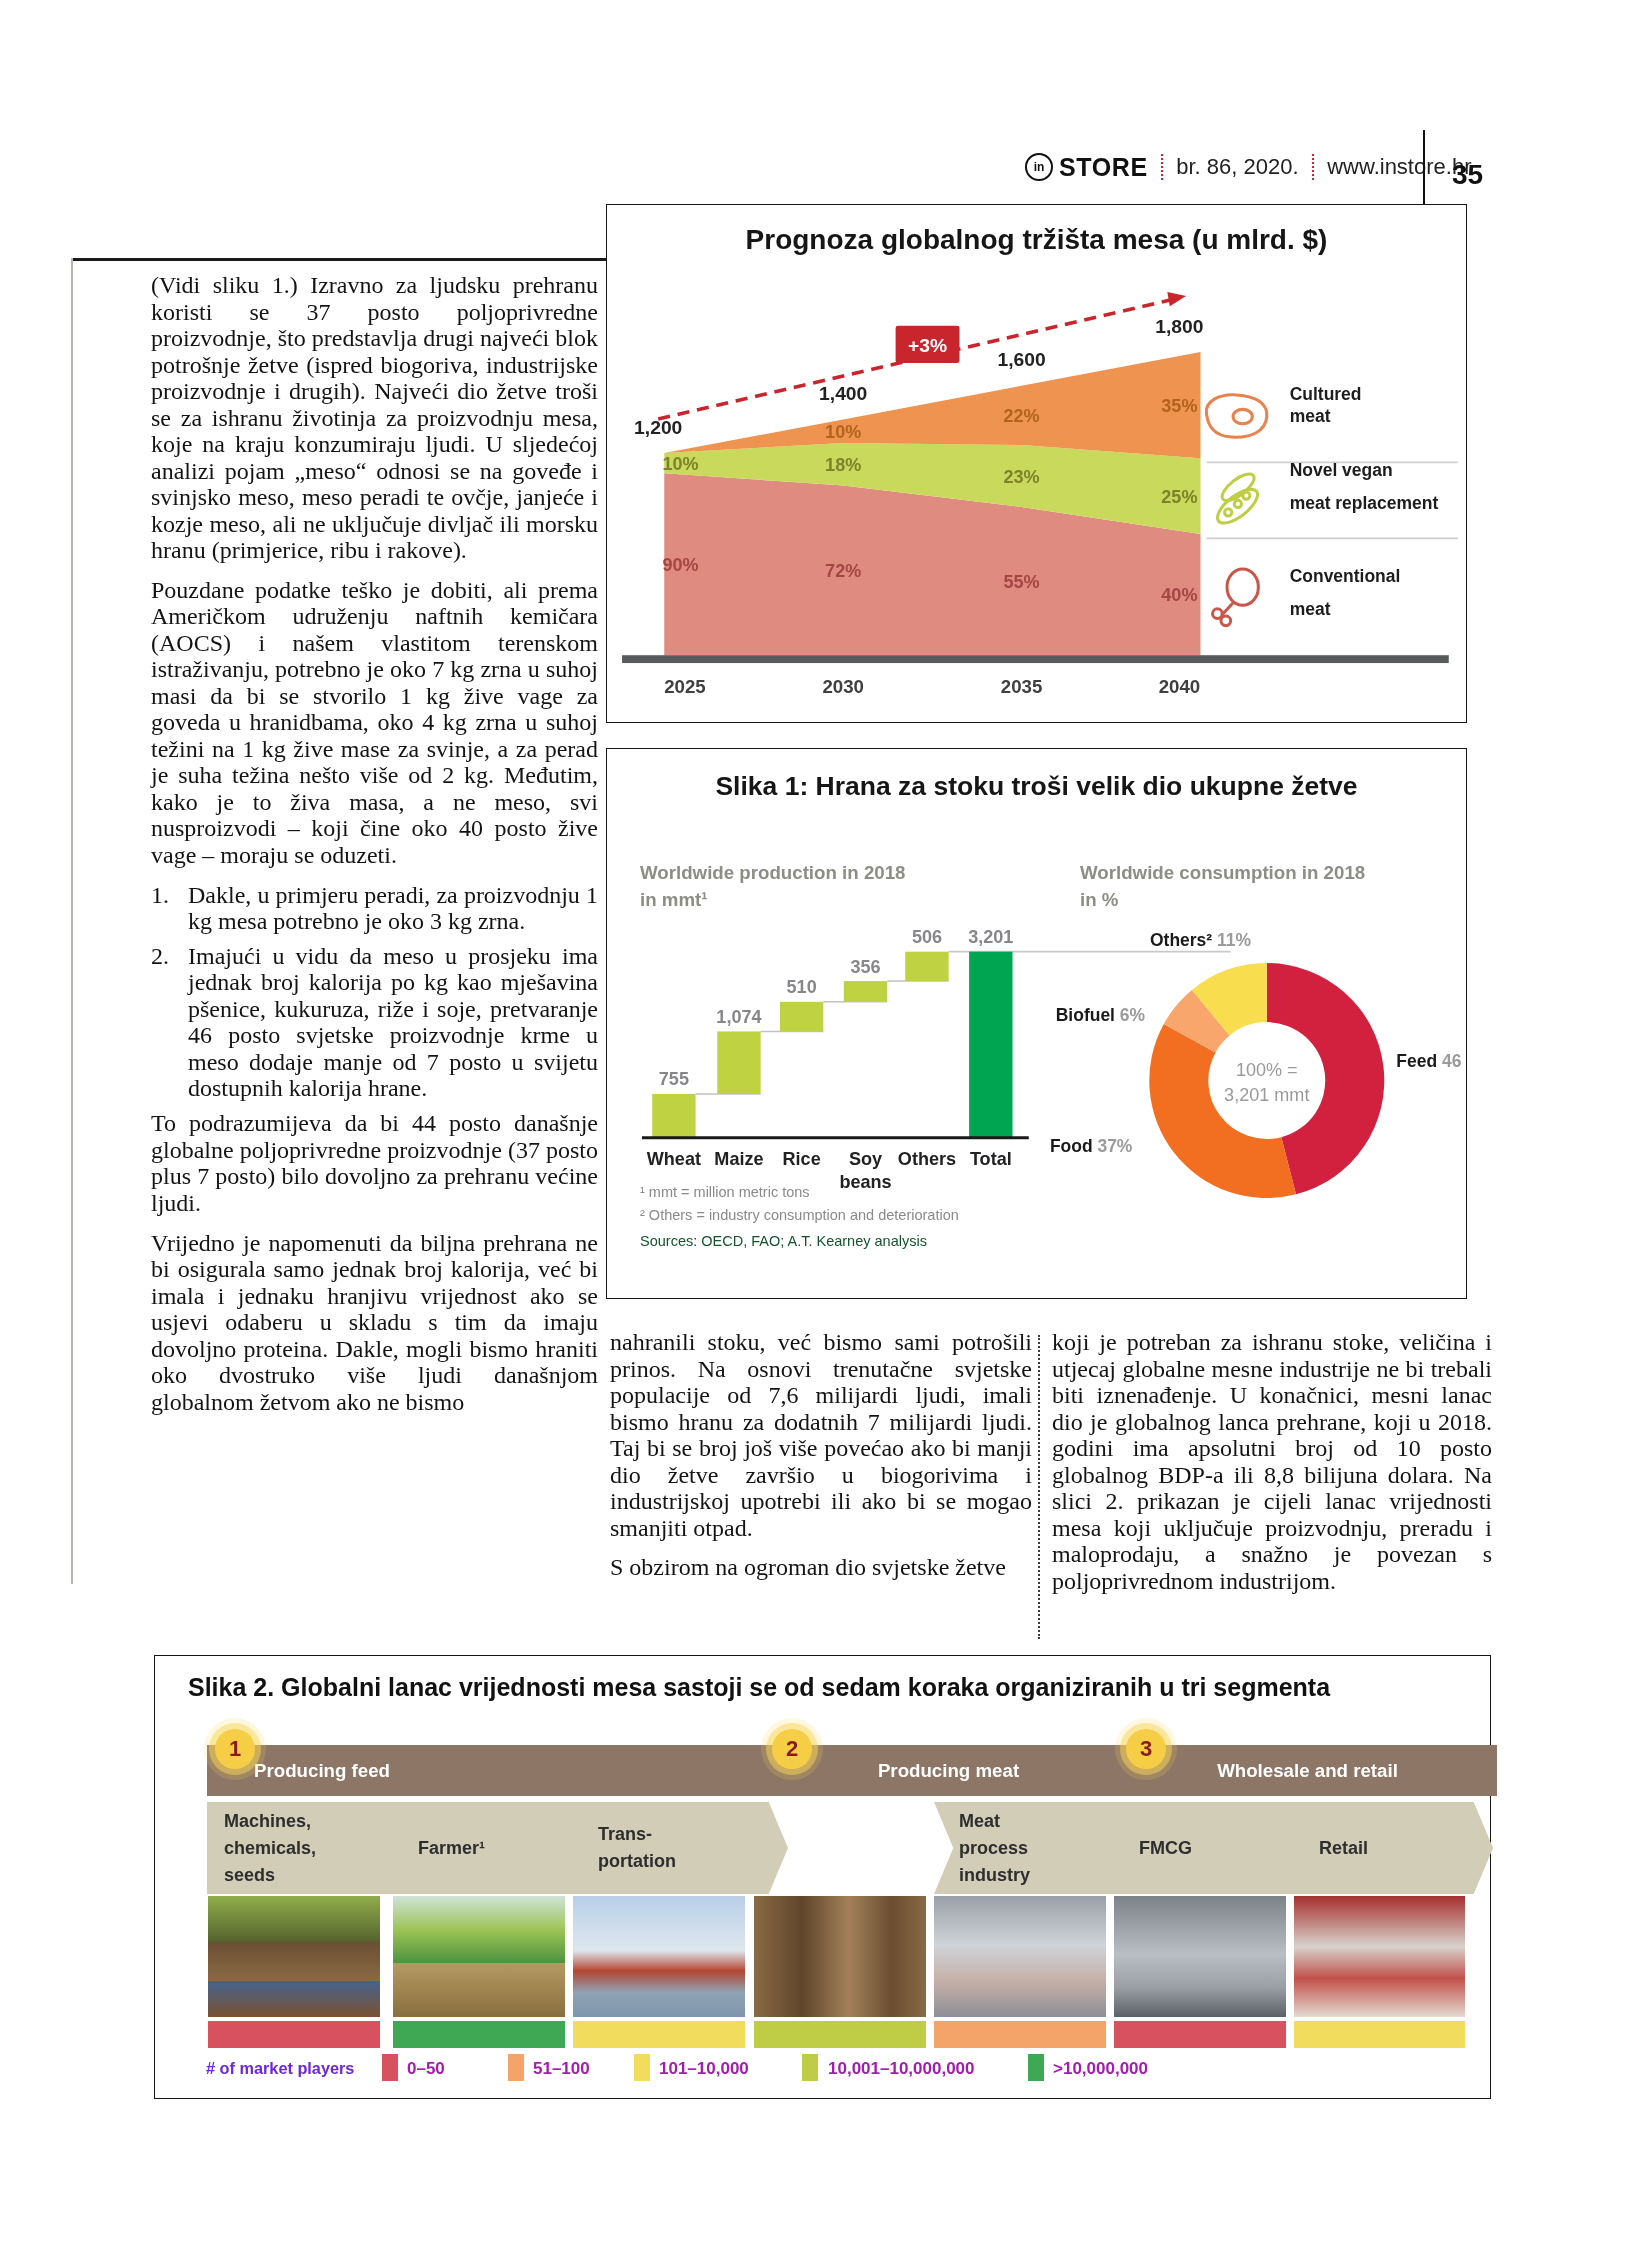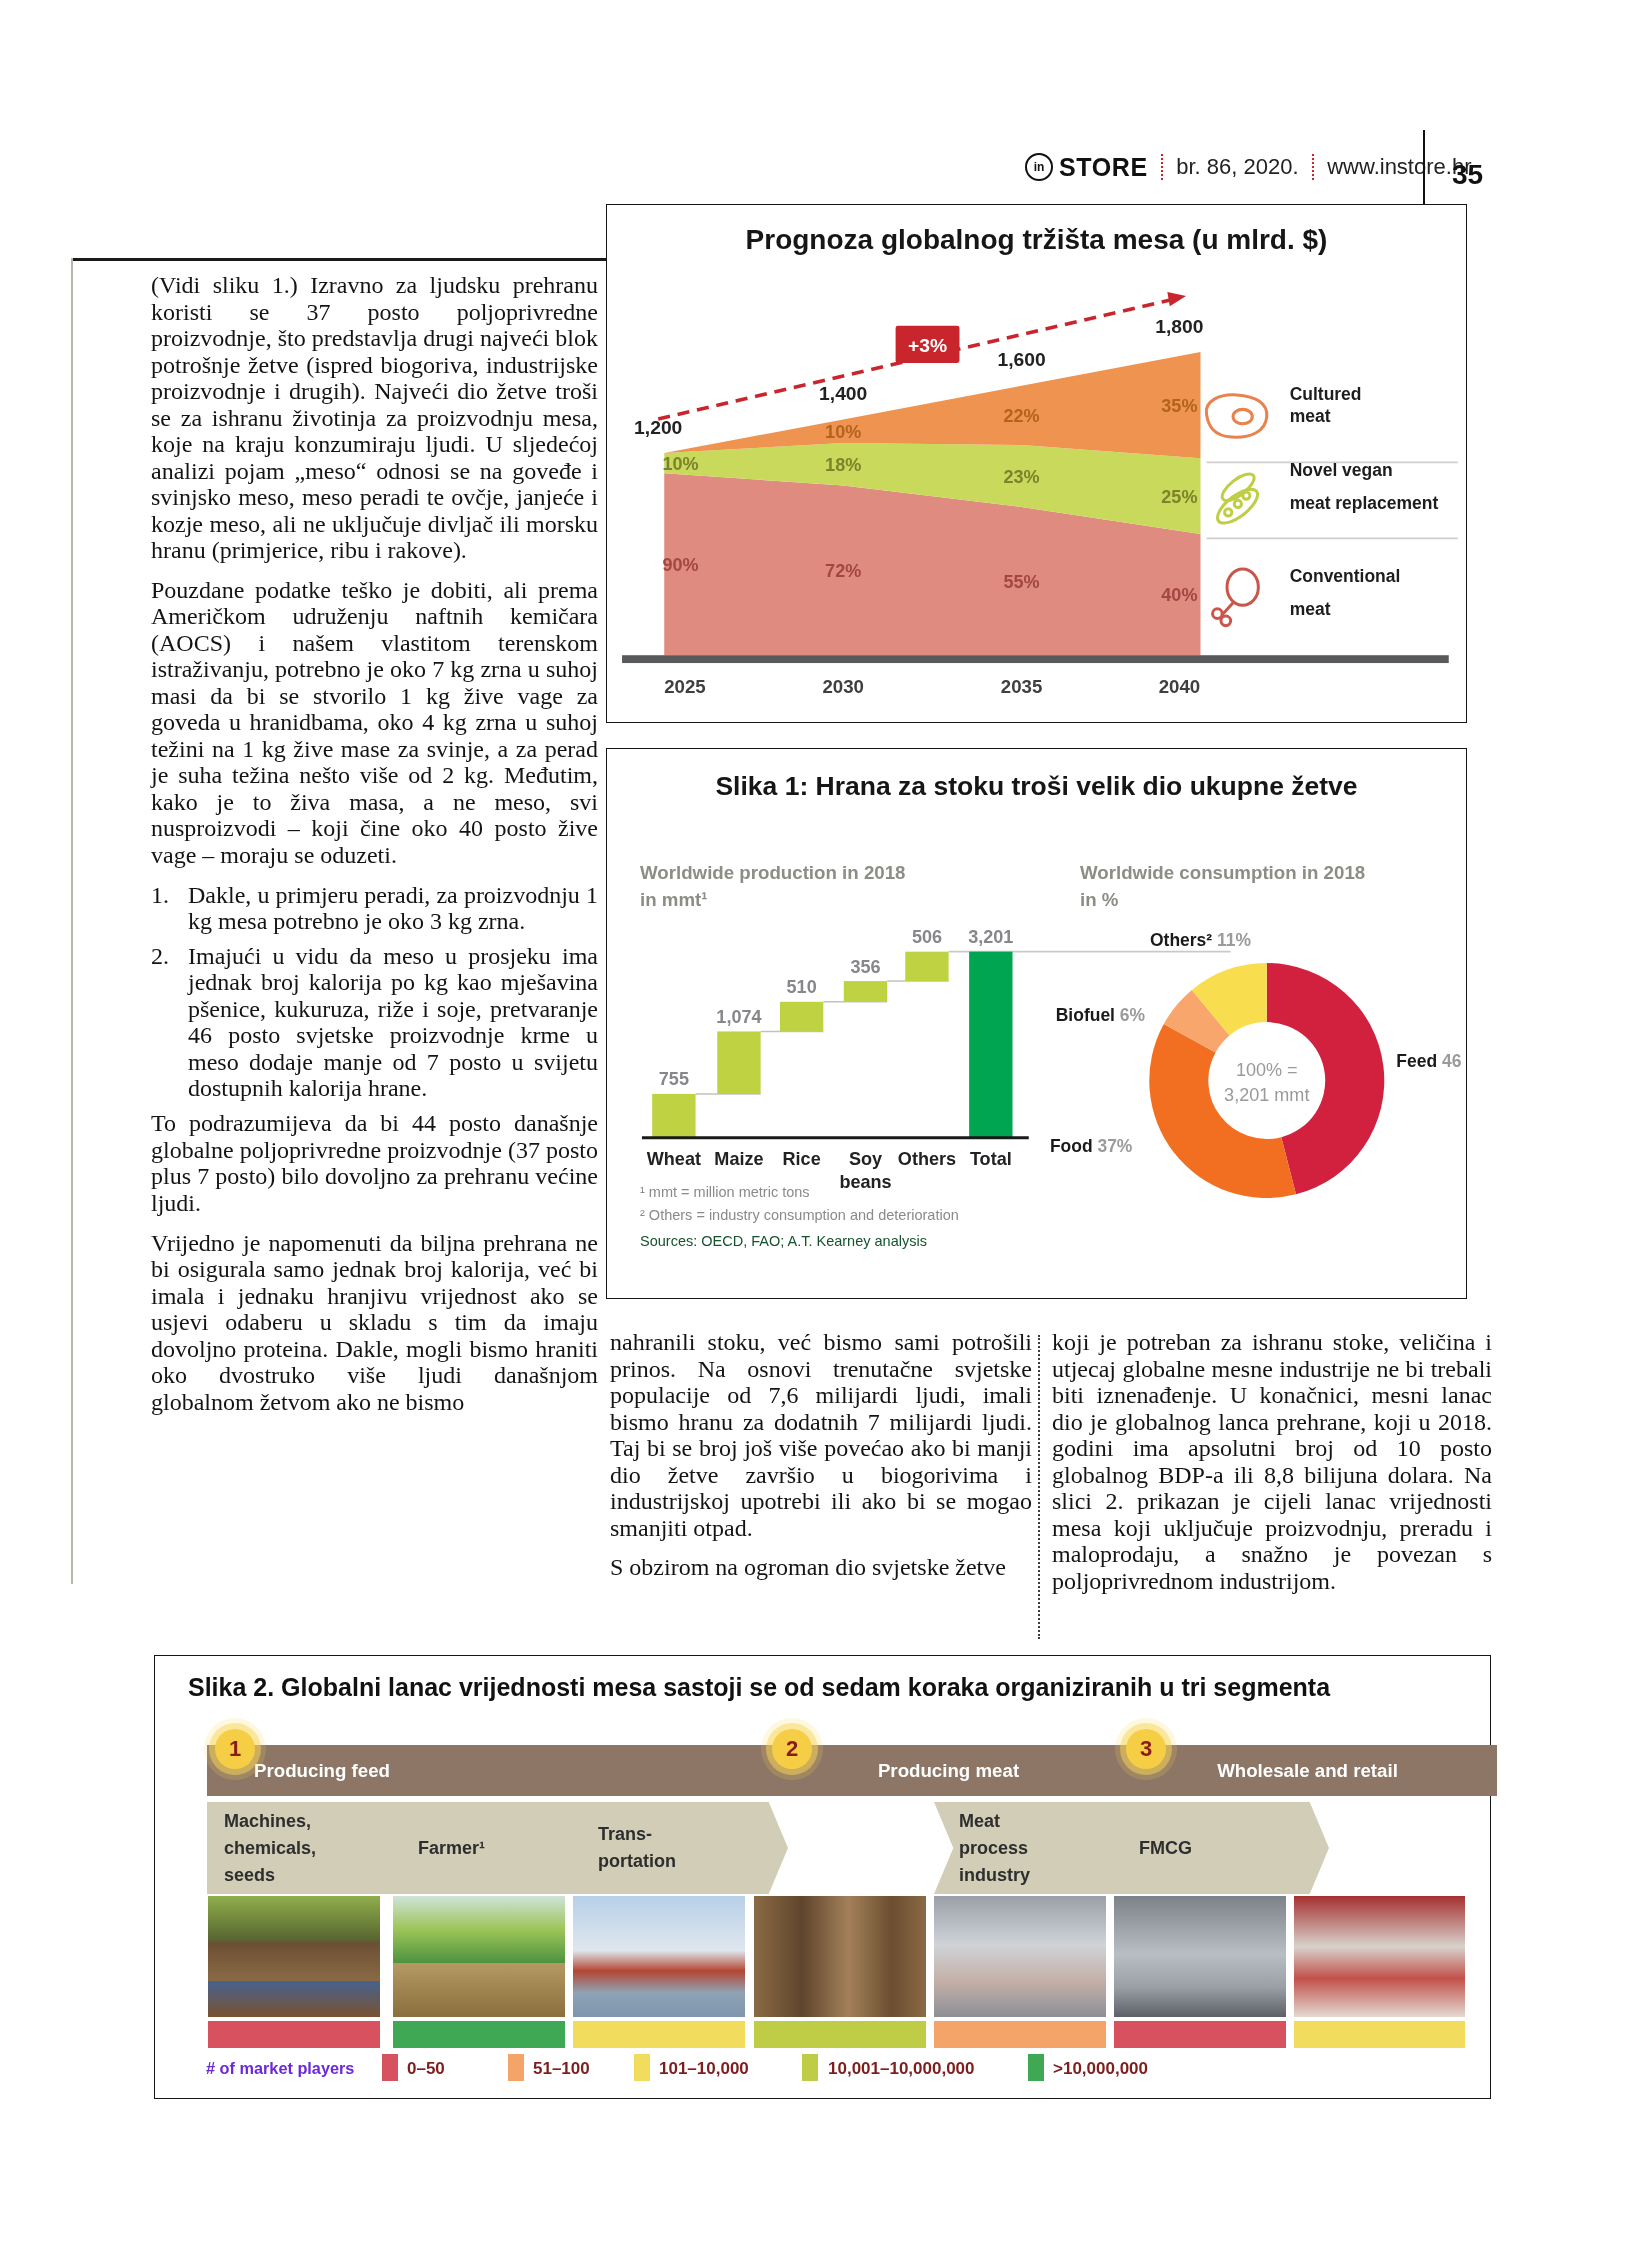--- a/index.html
+++ b/index.html
@@ -45,21 +45,21 @@
      color:#fff;font-weight:bold;font-size:18.7px;}
   .step-arrow{position:absolute;top:146px;height:92px;background:#d1cdb7;display:flex;flex-direction:column;
      justify-content:center;color:#2e2e2e;font-weight:bold;font-size:18px;line-height:27px;}
   .num-circle{position:absolute;width:40px;height:40px;border-radius:50%;background:#f6ce45;
      display:flex;align-items:center;justify-content:center;font-weight:bold;font-size:22px;color:#8b1a1a;
      box-shadow:0 0 0 6px rgba(247,214,88,.50), 0 0 0 11px rgba(247,214,88,.18);}
   .photo{position:absolute;top:240px;height:121px;}
   .pbar{position:absolute;top:365px;height:26.5px;}
   .leg-title{position:absolute;top:403px;font-size:16.3px;font-weight:bold;color:#6d28d9;}
   .leg-chip{position:absolute;top:398px;width:15.7px;height:26.5px;}
-  .leg-label{position:absolute;top:403px;font-size:17px;font-weight:bold;color:#7f1d1d;}
+  .leg-label{position:absolute;top:403px;font-size:17px;font-weight:bold;color:#a21caf;}
   
   .ph0{background:linear-gradient(180deg,#8fae4b 0%,#55622f 38%,#6b4f33 38%,#8a6a45 70%,#46628e 70%,#7a5230 100%);}
   .ph1{background:linear-gradient(180deg,#cfe3d8 0%,#9cc457 28%,#4f9340 55%,#b59a63 55%,#8a6f3f 100%);}
   .ph2{background:linear-gradient(180deg,#b8cfe8 0%,#dfe7ee 45%,#b34632 62%,#8fa3b5 80%,#7e95ad 100%);}
   .ph3{background:linear-gradient(90deg,#8a6a45 0%,#5f452c 28%,#a3805a 55%,#6b4e30 80%,#8a6a45 100%);}
   .ph4{background:linear-gradient(180deg,#9aa0a8 0%,#cfd3d8 40%,#c5b0a8 70%,#8d8f96 100%);}
   .ph5{background:linear-gradient(180deg,#7b8288 0%,#b9bec3 48%,#9aa0a6 75%,#5d6167 100%);}
   .ph6{background:linear-gradient(180deg,#a63030 0%,#d8d2cc 42%,#c2504a 68%,#e3dad2 100%);}
 </style>
 </head>
@@ -239,20 +239,23 @@
           <div>portation</div>
         </div>
         <div class="step-arrow" style="left:779px;width:190px;padding-left:25px;clip-path:polygon(0 0, calc(100% - 19.3px) 0, 100% 50%, calc(100% - 19.3px) 100%, 0 100%, 19.3px 50%);">
           <div>Meat</div>
           <div>process</div>
           <div>industry</div>
         </div>
         <div class="step-arrow" style="left:959px;width:190px;padding-left:25px;clip-path:polygon(0 0, calc(100% - 19.3px) 0, 100% 50%, calc(100% - 19.3px) 100%, 0 100%, 19.3px 50%);">
           <div>FMCG</div>
         </div>
+        <div class="step-arrow" style="left:1139px;width:174px;padding-left:25px;clip-path:polygon(0 0, calc(100% - 19.3px) 0, 100% 50%, calc(100% - 19.3px) 100%, 0 100%, 19.3px 50%);">
+          <div>Retail</div>
+        </div>
         <div class="photo ph0" style="left:53px;width:172px;"></div>
         <div class="pbar" style="left:53px;width:172px;background:#d8515f;"></div>
         <div class="photo ph1" style="left:238px;width:172px;"></div>
         <div class="pbar" style="left:238px;width:172px;background:#3fa854;"></div>
         <div class="photo ph2" style="left:418px;width:172px;"></div>
         <div class="pbar" style="left:418px;width:172px;background:#f2dc5e;"></div>
         <div class="photo ph3" style="left:599px;width:172px;"></div>
         <div class="pbar" style="left:599px;width:172px;background:#bfcc45;"></div>
         <div class="photo ph4" style="left:779px;width:172px;"></div>
         <div class="pbar" style="left:779px;width:172px;background:#f5a469;"></div>

